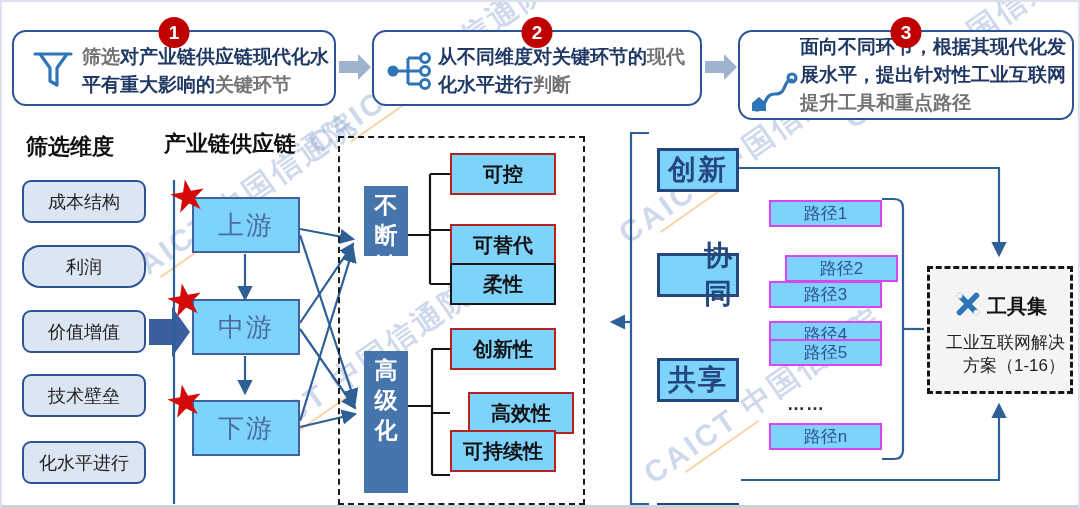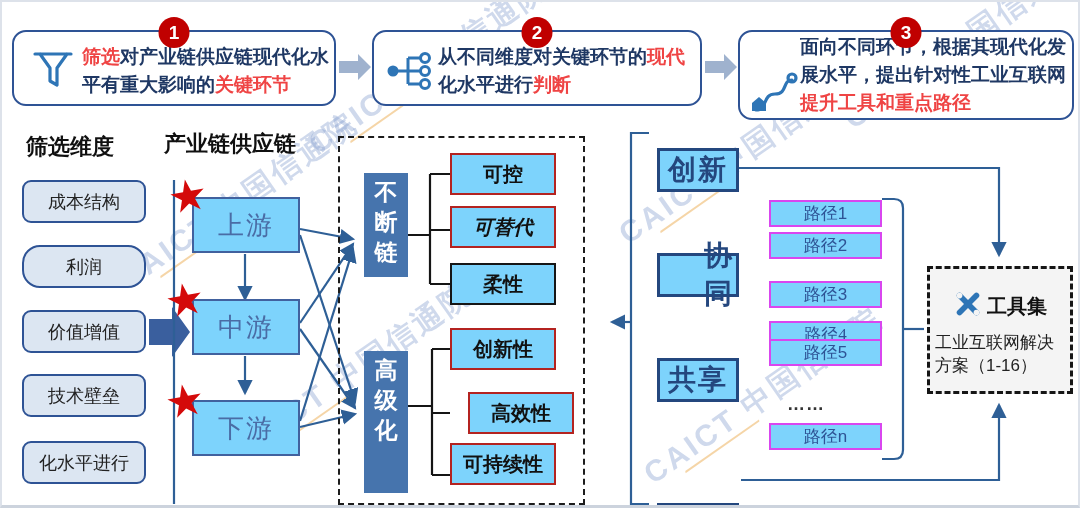--- a/index.html
+++ b/index.html
@@ -10,21 +10,21 @@
   .wm{position:absolute;z-index:0;font-size:30px;font-weight:bold;letter-spacing:3px;
       color:rgba(130,155,205,.38);transform:rotate(-35deg);transform-origin:left center;white-space:nowrap;}
   .wm::after{content:"";display:block;width:90px;height:2px;background:rgba(232,162,60,.45);margin:-4px 0 0 34px;transform:skewX(-25deg);}
   svg.overlay{position:absolute;left:0;top:0;z-index:1;}
   .box{position:absolute;z-index:2;box-sizing:border-box;display:flex;align-items:center;justify-content:center;background:#7dd3fc;}
   
   .step{border:2.5px solid #2e5395;border-radius:14px;background:#fff;position:absolute;z-index:2;box-sizing:border-box;}
   .step-num{position:absolute;left:50%;top:-15px;transform:translateX(-50%);width:31px;height:31px;border-radius:50%;
             background:#c00000;color:#fff;font-weight:bold;font-size:19px;display:flex;align-items:center;justify-content:center;z-index:3;}
   .step-text{position:absolute;color:#1f3864;font-weight:bold;font-size:19px;line-height:1.48;}
-  .red{color:#ef4444;}
+  .red{color:#737373;}
   .step-icon{position:absolute;}
   
   .hdr{position:absolute;z-index:2;font-size:22px;font-weight:bold;color:#101010;}
   
   .dim{left:20px;width:124px;height:43px;background:#dce6f2;border:2px solid #2e5395;border-radius:9px;font-size:18px;color:#222;}
   
   .chain{left:190px;width:108px;height:56px;border:2px solid #41619e;font-size:26px;color:#4a6ca5;letter-spacing:2px;}
   .star{position:absolute;z-index:3;font-size:44px;line-height:1;color:#d40a0a;transform:rotate(-10deg);}
   
   .dashed-eval{position:absolute;left:336px;top:134px;width:247px;height:369px;border:2.5px dashed #1c1c1c;z-index:1;box-sizing:border-box;}
@@ -33,21 +33,21 @@
   .crit{left:448px;width:106px;height:42px;font-size:20px;font-weight:bold;color:#111;}
   .b-red{border:2.5px solid #b42320;}
   .b-black{border:2.5px solid #161616;}
   
   .theme{left:655px;width:82px;height:44px;border:3px solid #24477e;font-size:28px;font-weight:bold;color:#24477e;letter-spacing:2px;}
   
   .path{left:767px;width:113px;height:27px;border:2px solid #d946ef;font-size:17px;color:#2e5395;text-align:right;}
   .ellipsis{position:absolute;z-index:2;left:785px;top:392px;font-size:18px;font-weight:bold;color:#333;letter-spacing:1px;}
   
   .toolkit{position:absolute;z-index:2;left:925px;top:264px;width:146px;height:128px;border:3px dashed #161616;
-           background:#f4f4f4;box-sizing:border-box;text-align:left;}
+           background:#f4f4f4;box-sizing:border-box;text-align:right;}
   .tk-head{margin-top:20px;display:flex;align-items:center;justify-content:center;gap:4px;}
   .tk-title{font-size:20px;font-weight:bold;color:#111;}
   .tk-sub{margin-top:9px;padding:0 5px;font-size:17px;color:#222;line-height:1.35;}
 </style>
 </head>
 <body>
 
 <div class="canvas">
 
   <div class="wm" style="left:120px;top:260px;"><span>CAICT 中国信通院</span></div>
@@ -152,38 +152,38 @@
 
   <div class="hdr" style="left:162px;top:127px;">产业链供应链</div>
   <span class="star" style="left:166px;top:172px;">★</span>
   <div class="box chain" style="top:195px;">上游</div>
   <span class="star" style="left:163px;top:276px;">★</span>
   <div class="box chain" style="top:297px;">中游</div>
   <span class="star" style="left:163px;top:377px;">★</span>
   <div class="box chain" style="top:398px;">下游</div>
 
   <div class="dashed-eval"></div>
-  <div class="box grp" style="top:171px;height:104px;">不断链</div>
+  <div class="box grp" style="top:184px;height:70px;">不断链</div>
   <div class="box crit b-red" style="top:151px;">可控</div>
-  <div class="box crit b-red" style="top:204px;font-style:italic;">可替代</div>
+  <div class="box crit b-red" style="top:222px;">可替代</div>
   <div class="box crit b-black" style="top:261px;">柔性</div>
   <div class="box grp" style="top:349px;height:142px;">高级化</div>
   <div class="box crit b-red" style="top:326px;">创新性</div>
   <div class="box crit b-red" style="top:390px;margin-left:18px;">高效性</div>
-  <div class="box crit b-red" style="top:441px;">可持续性</div>
+  <div class="box crit b-red" style="top:428px;">可持续性</div>
 
   <div class="box theme" style="top:146px;">创新</div>
   <div class="box theme" style="top:251px;padding-left:44px;">协同</div>
   <div class="box theme" style="top:356px;">共享</div>
   <div class="box theme" style="top:461px;margin-top:40px;">绿色</div>
 
   <div class="box path" style="top:198px;">路径1</div>
-  <div class="box path" style="top:230px;">路径2</div>
+  <div class="box path" style="top:253px;margin-left:16px;">路径2</div>
   <div class="box path" style="top:279px;">路径3</div>
-  <div class="box path" style="top:319px;font-family:Liberation Serif, serif;">路径4</div>
+  <div class="box path" style="top:319px;">路径4</div>
   <div class="box path" style="top:337px;">路径5</div>
   <div class="ellipsis">……</div>
   <div class="box path" style="top:421px;">路径n</div>
 
   <div class="toolkit">
     <div class="tk-head">
       <span>
         <svg width="30" height="30" viewBox="0 0 32 32">
             <g stroke="#2e75b6" stroke-width="6" stroke-linecap="round">
               <path d="M7,7 L25,25"></path>

